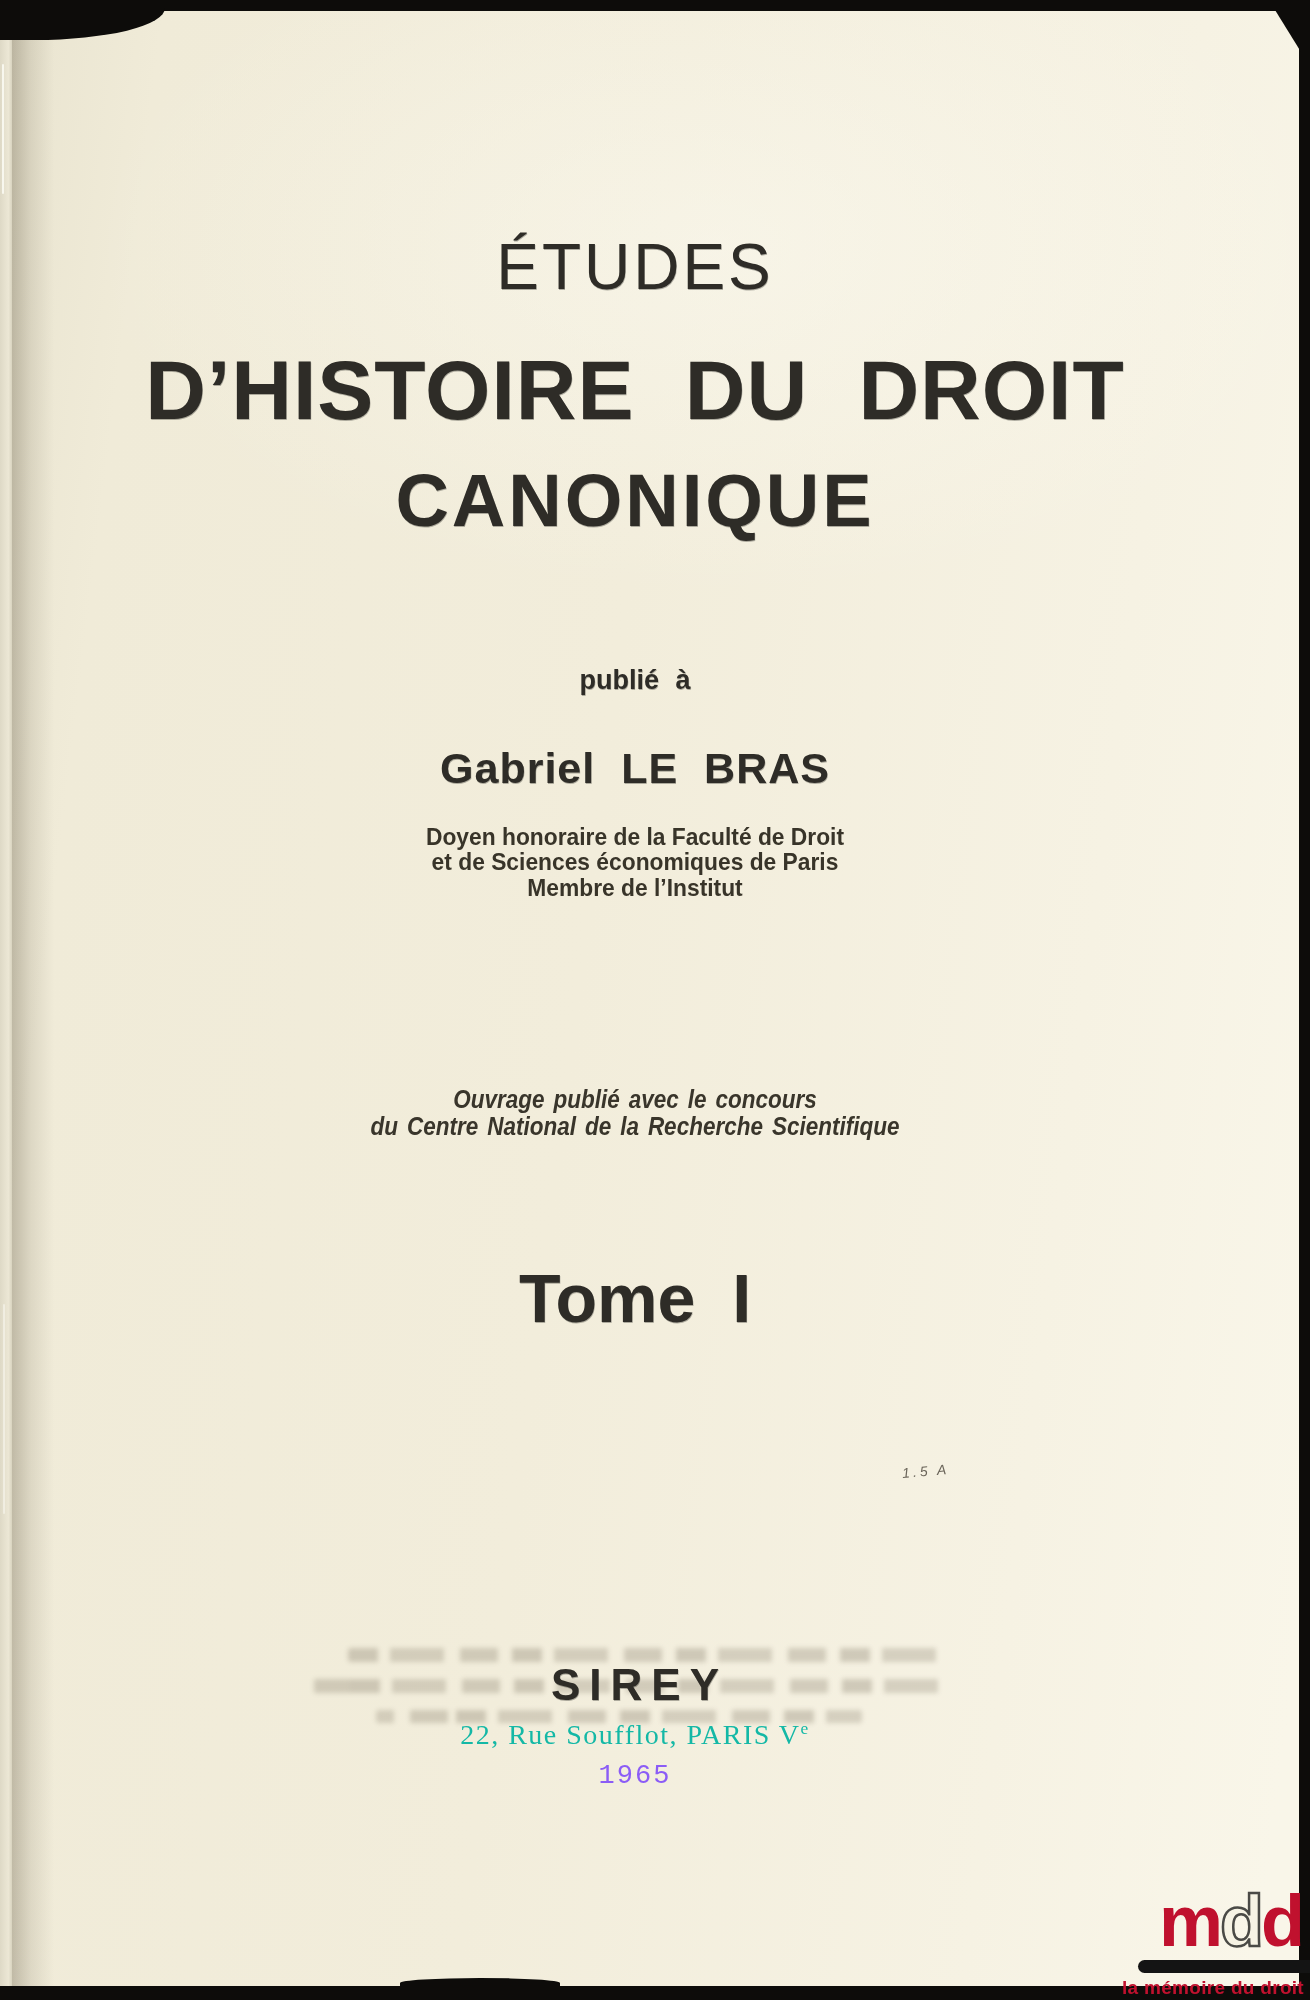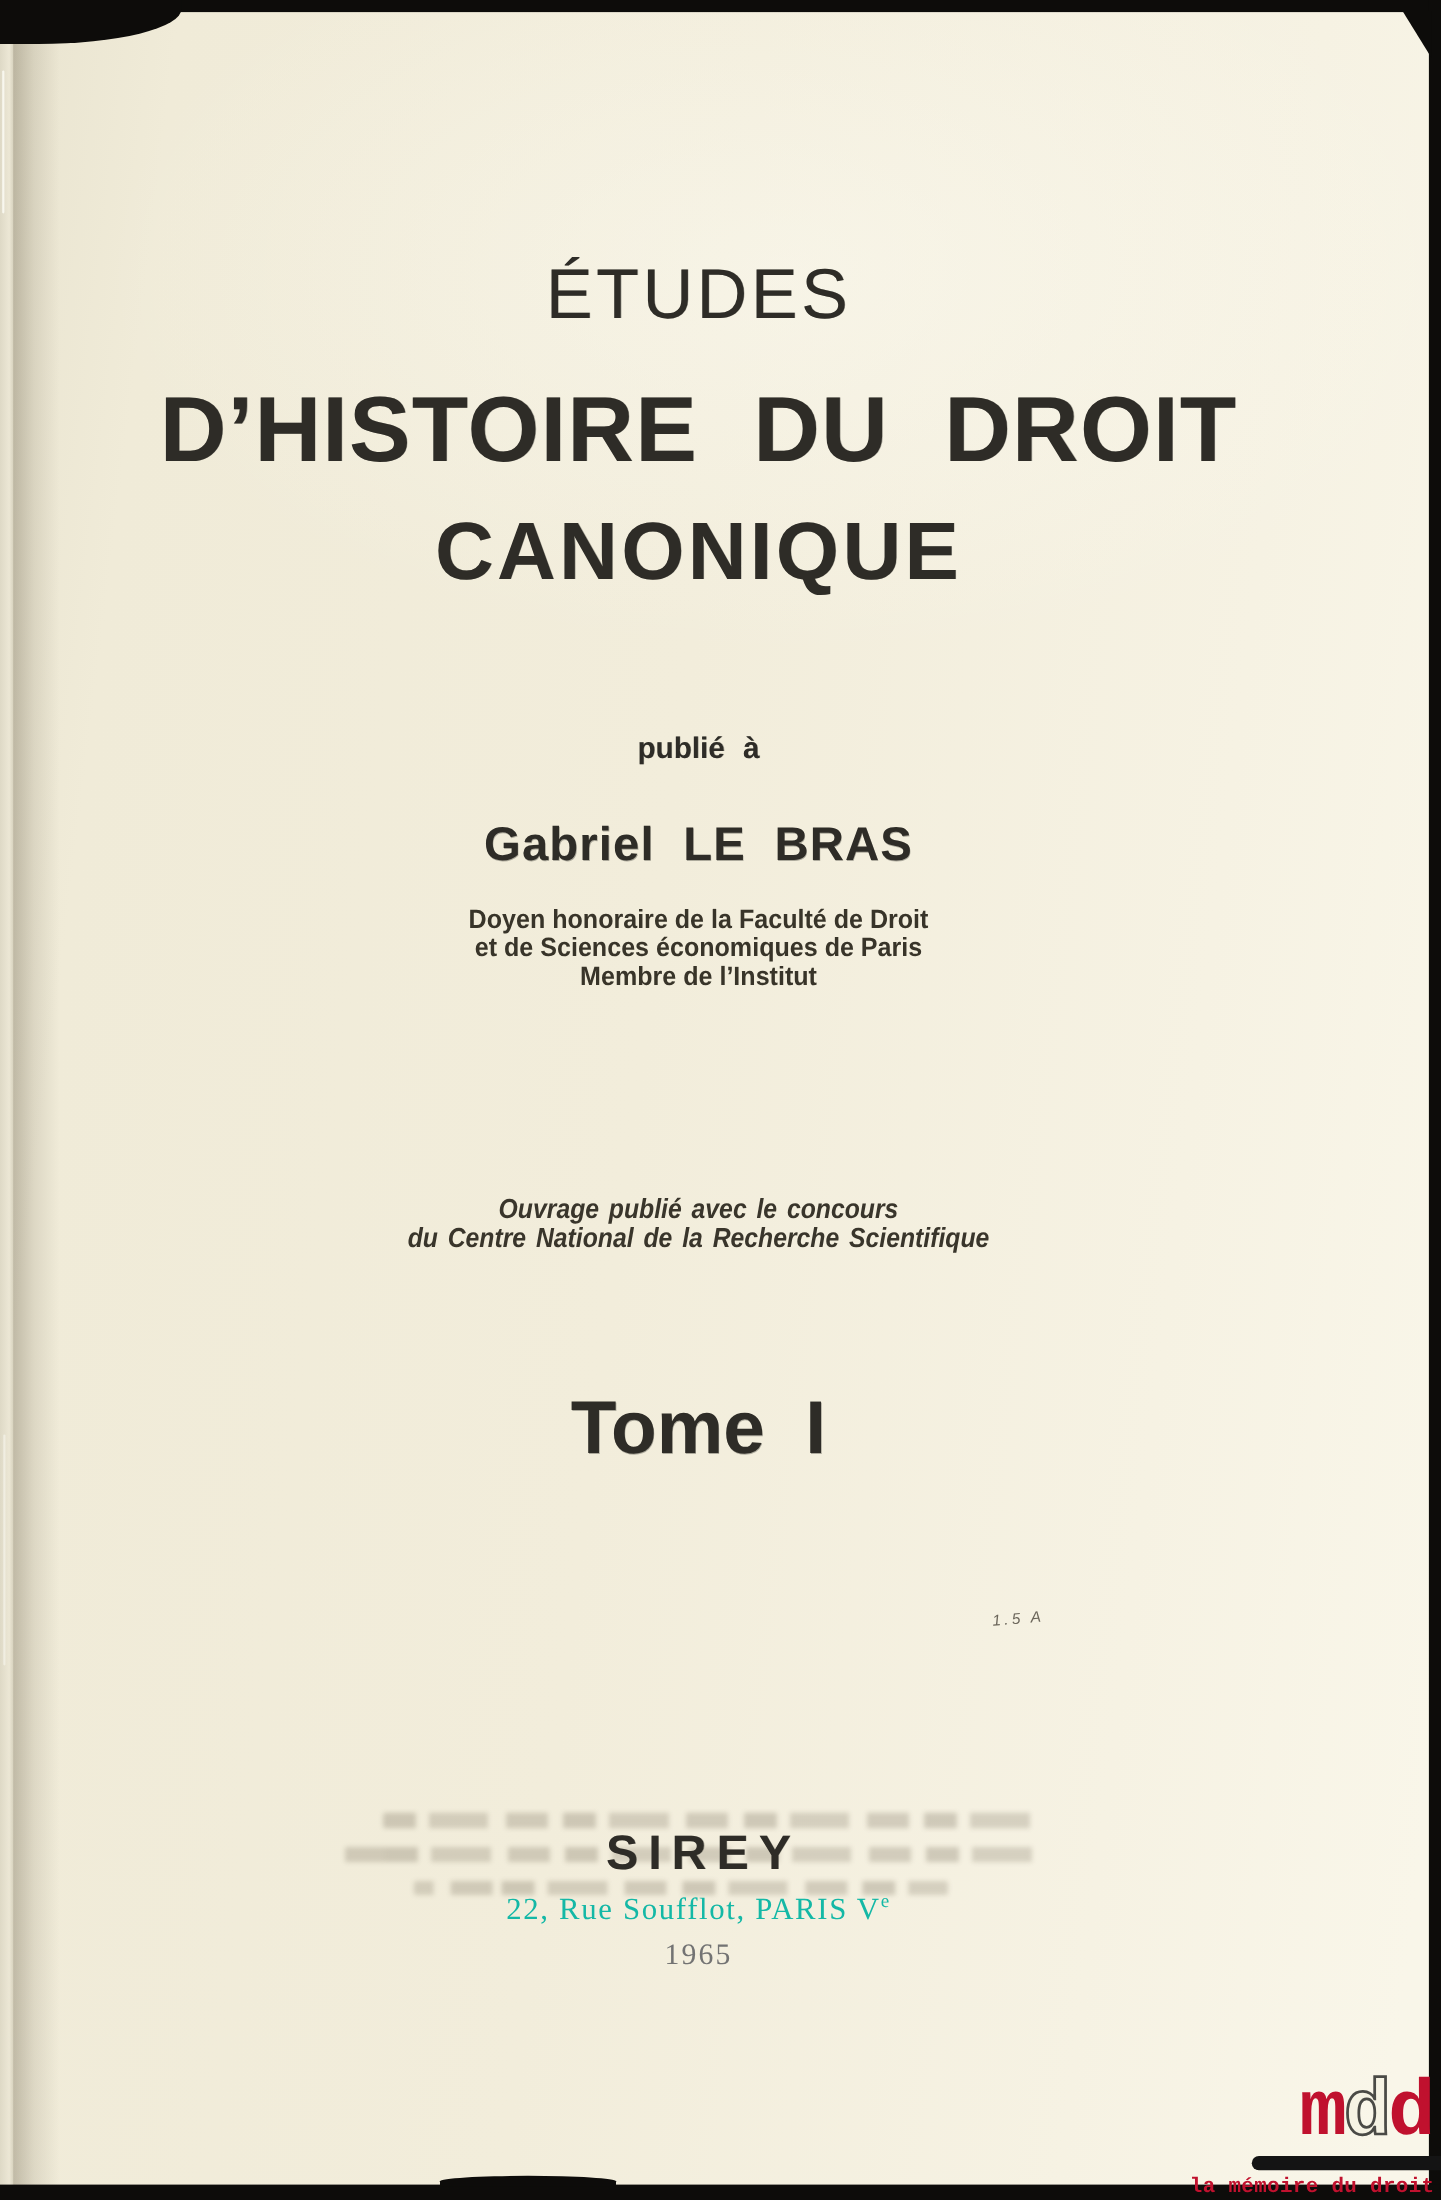--- a/index.html
+++ b/index.html
@@ -51,41 +51,41 @@
   .ded-name  { top:746px; font-size:43px; font-weight:bold; word-spacing:13px; letter-spacing:1px; }
   .ded-titles{ top:824px; font-size:24px; font-weight:bold; line-height:38px;
                transform:scaleX(.95); color:#383429; }
   .pub-note  { top:1086px; font-size:25px; font-weight:bold; font-style:italic;
                line-height:38px; transform:scaleX(.9); word-spacing:3px; color:#39352b; }
   .volume    { top:1262px; font-size:68px; font-weight:bold; word-spacing:18px; }
   .pub-name  { top:1662px; font-size:44px; font-weight:bold; letter-spacing:9px; text-indent:9px; }
   .pub-addr  { top:1720px; font-size:28px; font-family:"Liberation Serif", serif;
                letter-spacing:1.5px; color:#14b8a6; }
   .pub-addr sup { font-size:.62em; vertical-align:super; }
-  .pub-year  { top:1762px; font-size:27px; font-family:Liberation Serif, serif;
-               letter-spacing:2px; color:#737373; }
+  .pub-year  { top:1762px; font-size:27px; font-family:Liberation Mono, monospace;
+               letter-spacing:2px; color:#8b5cf6; }
   
   .ghost { position:absolute; left:310px; top:1646px; width:640px; height:92px;
            z-index:2; filter:blur(2.6px); opacity:.42; }
   .ghost div { position:absolute; height:14px; border-radius:3px;
     background:repeating-linear-gradient(90deg,
       rgba(108,98,80,.65) 0 30px, rgba(108,98,80,0) 30px 42px,
       rgba(108,98,80,.55) 42px 96px, rgba(108,98,80,0) 96px 112px,
       rgba(108,98,80,.6) 112px 150px, rgba(108,98,80,0) 150px 164px); }
   .ghost .g1 { top:2px;  left:38px; right:8px;  }
   .ghost .g2 { top:33px; left:0;    right:0;    background-position:40px 0; }
   .ghost .g3 { top:64px; left:66px; right:88px; height:13px; background-position:80px 0; }
   
   .pencil {
     position:absolute; left:902px; top:1463px; z-index:3;
     font-size:14px; font-style:italic; letter-spacing:3px;
     color:rgba(72,66,56,.8); transform:rotate(-5deg);
   }
   
-  .wm { position:absolute; right:0; bottom:0; width:178px; height:114px; z-index:7;font-family:Liberation Mono, monospace; }
+  .wm { position:absolute; right:0; bottom:0; width:178px; height:114px; z-index:7; }
   .wm-letters {
     position:absolute; right:8px; top:2px; line-height:66px;
     font-size:72px; font-weight:bold; letter-spacing:-3px; white-space:nowrap;
   }
   .wm-red { color:#c0112e; }
   .wm-outline { color:#f6f3e4; -webkit-text-stroke:2.5px #4a4a46; }
   .wm-bar { position:absolute; right:0; top:74px; width:172px; height:13px;
             background:#141414; border-radius:7px 0 0 7px; }
   .wm-tag { position:absolute; right:6px; top:91px; white-space:nowrap;
             font-size:19px; font-weight:bold; letter-spacing:.3px; color:#c0112e; }

